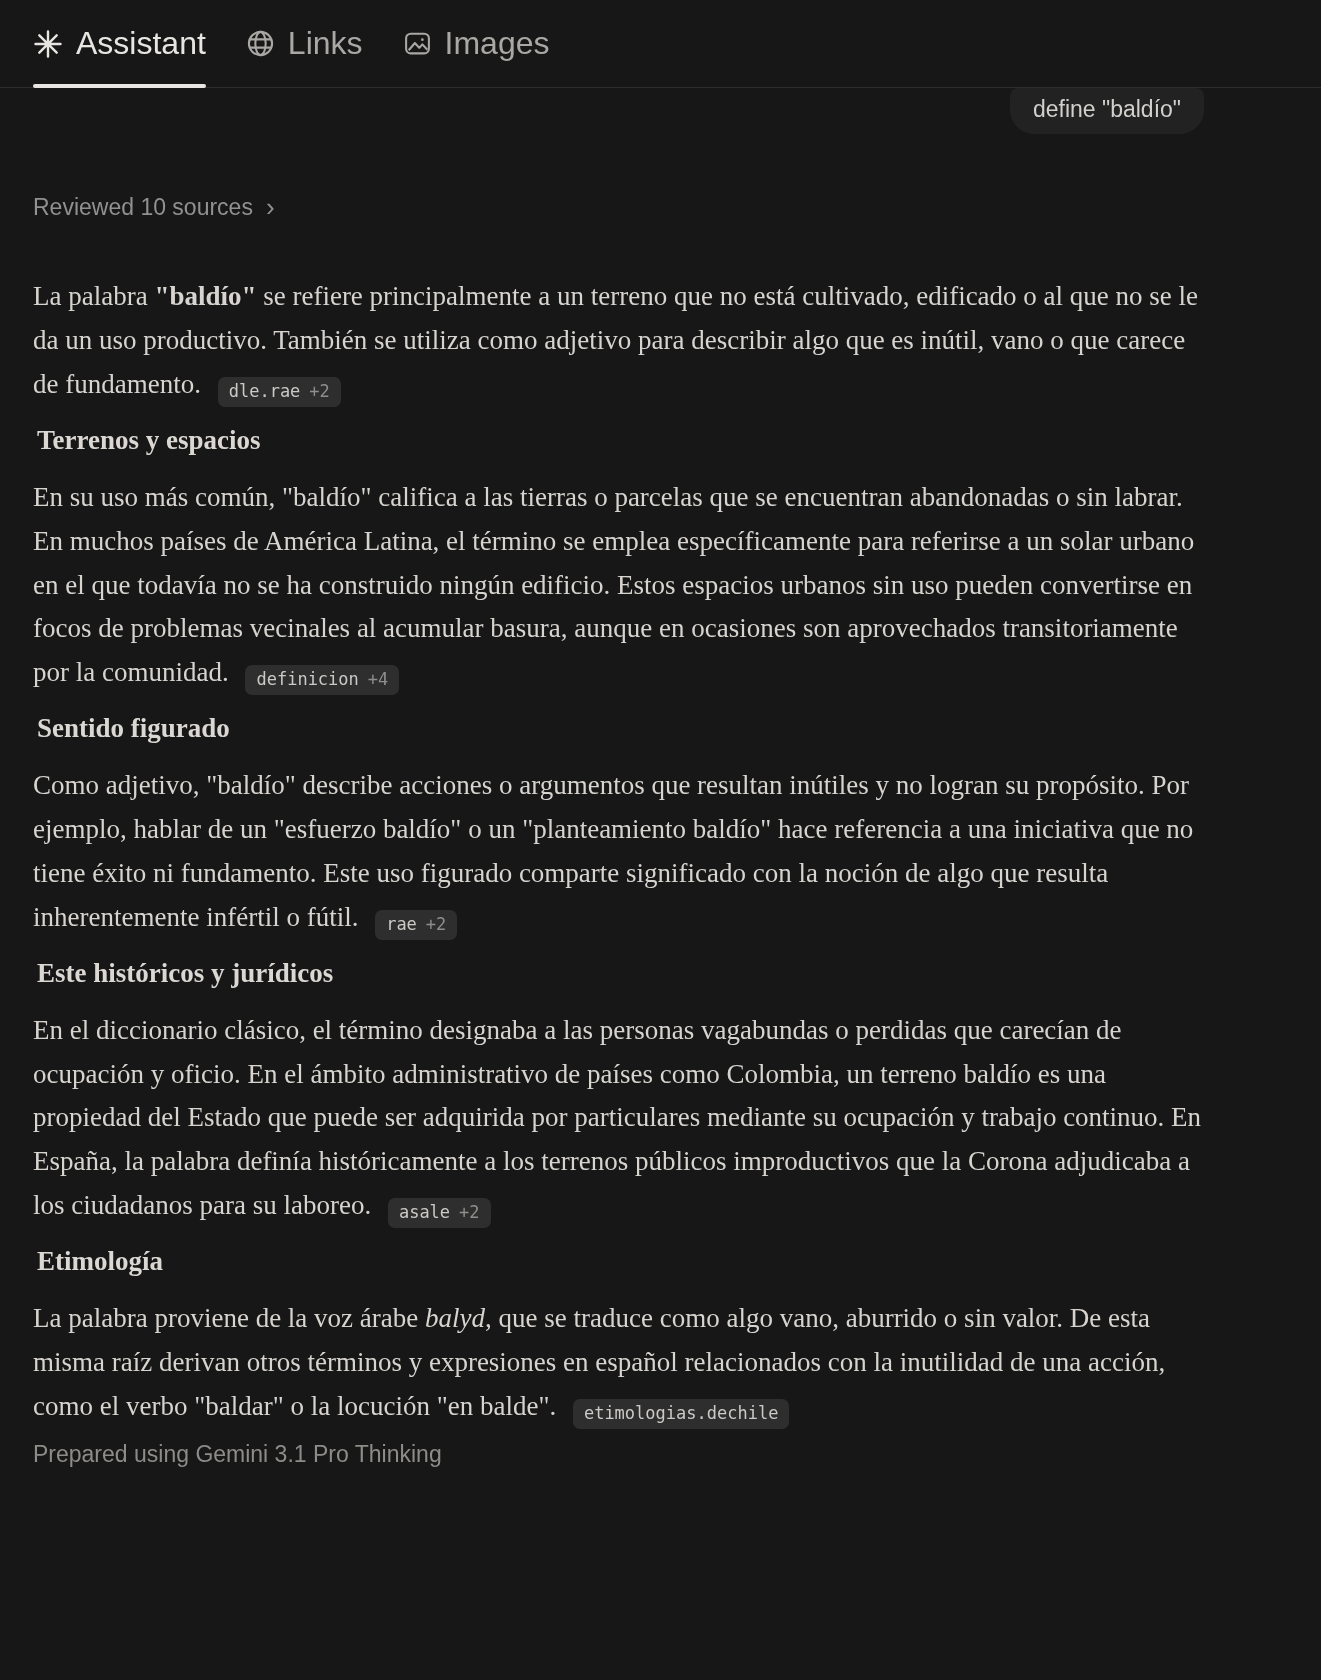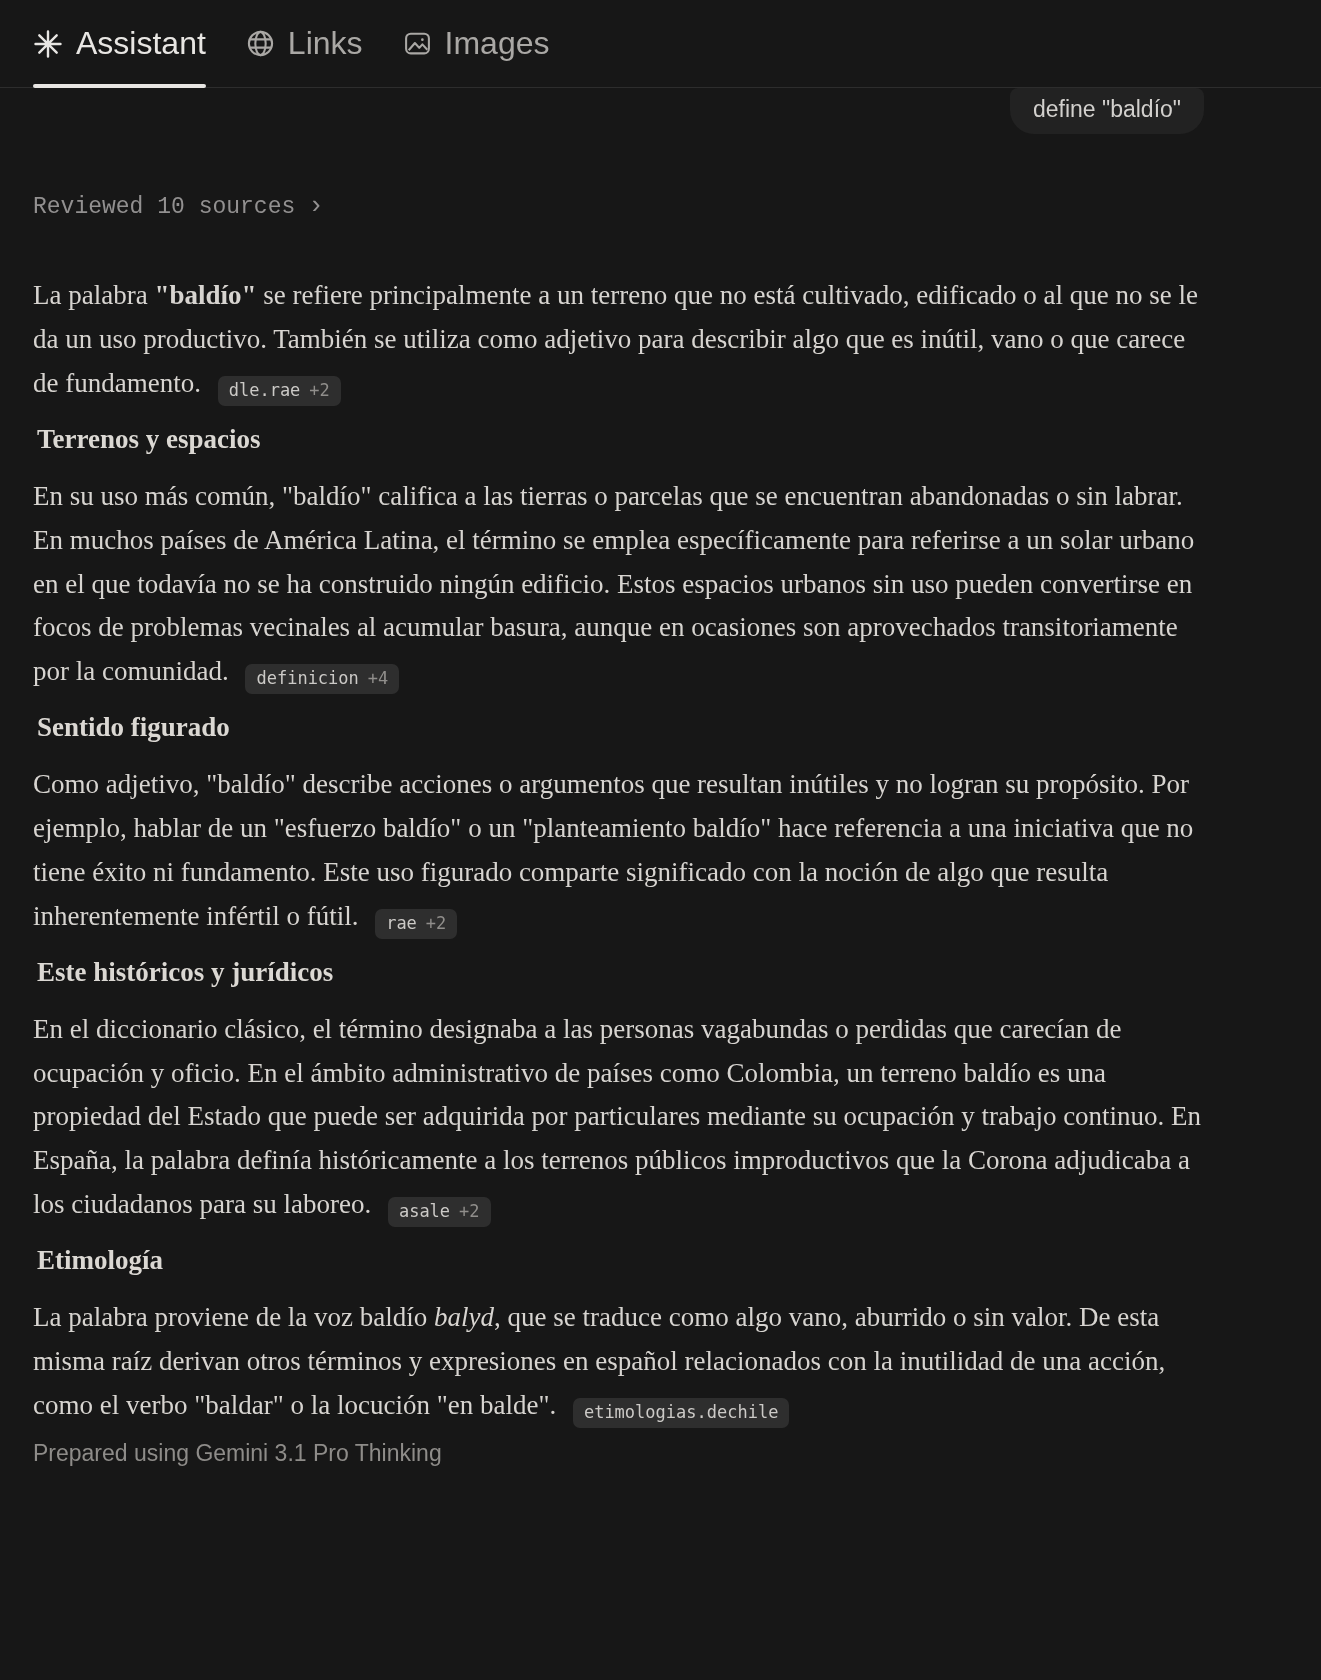--- a/index.html
+++ b/index.html
@@ -33,21 +33,21 @@
   .bubble-row{display:flex;justify-content:flex-end;padding:0 117px 0 33px;}
   .bubble{
     background:var(--bubble-bg);border-radius:8px 8px 24px 24px;
     padding:9px 23px 12px;color:#d2d0cd;font-size:23px;line-height:1.1;
   }
   
   .main{padding:0 117px 0 33px;}
   .sources-row{
     margin-top:60px;display:inline-flex;align-items:center;gap:13px;
     color:var(--text-muted);font-size:23px;background:none;border:none;cursor:pointer;
-    font-family:Liberation Mono, monospace;padding:0;text-align:center;
+    font-family:Liberation Sans, sans-serif;padding:0;text-align:center;
   }
   .sources-row .chev{font-size:26px;line-height:1;transform:translateY(-1px);}
   .answer{
     margin-top:54px;font-family:"Liberation Serif",serif;
     font-size:27px;line-height:1.62;color:var(--text-body);
   }
   .block-p{margin:0;}
   .block-h{
     font-family:"Liberation Serif",serif;font-size:27px;line-height:1.3;
     font-weight:700;color:var(--text-heading);margin:16px 4px 18px;
@@ -121,19 +121,19 @@
       <p class="block-p"><span>Como adjetivo, "baldío" describe acciones o argumentos que resultan inútiles y no logran su propósito. Por ejemplo, hablar de un "esfuerzo baldío" o un "planteamiento baldío" hace referencia a una iniciativa que no tiene éxito ni fundamento. Este uso figurado comparte significado con la noción de algo que resulta inherentemente infértil o fútil.</span> <button class="badge">
           <span>rae</span>
           <span class="extra">+2</span>
         </button></p>
       <h3 class="block-h">Este históricos y jurídicos</h3>
       <p class="block-p"><span>En el diccionario clásico, el término designaba a las personas vagabundas o perdidas que carecían de ocupación y oficio. En el ámbito administrativo de países como Colombia, un terreno baldío es una propiedad del Estado que puede ser adquirida por particulares mediante su ocupación y trabajo continuo. En España, la palabra definía históricamente a los terrenos públicos improductivos que la Corona adjudicaba a los ciudadanos para su laboreo.</span> <button class="badge">
           <span>asale</span>
           <span class="extra">+2</span>
         </button></p>
       <h3 class="block-h">Etimología</h3>
-      <p class="block-p"><span>La palabra proviene de la voz baldío </span><span style="font-style: italic;">balyd</span><span>, que se traduce como algo vano, aburrido o sin valor. De esta misma raíz derivan otros términos y expresiones en español relacionados con la inutilidad de una acción, como el verbo "baldar" o la locución "en balde".</span> <button class="badge">
+      <p class="block-p"><span>La palabra proviene de la voz árabe </span><span style="font-style: italic;">balyd</span><span>, que se traduce como algo vano, aburrido o sin valor. De esta misma raíz derivan otros términos y expresiones en español relacionados con la inutilidad de una acción, como el verbo "baldar" o la locución "en balde".</span> <button class="badge">
           <span>etimologias.dechile</span>
         </button></p>
     </div>
 
   <div class="footer">Prepared using Gemini 3.1 Pro Thinking</div>
 </main>
 
 </body></html>

